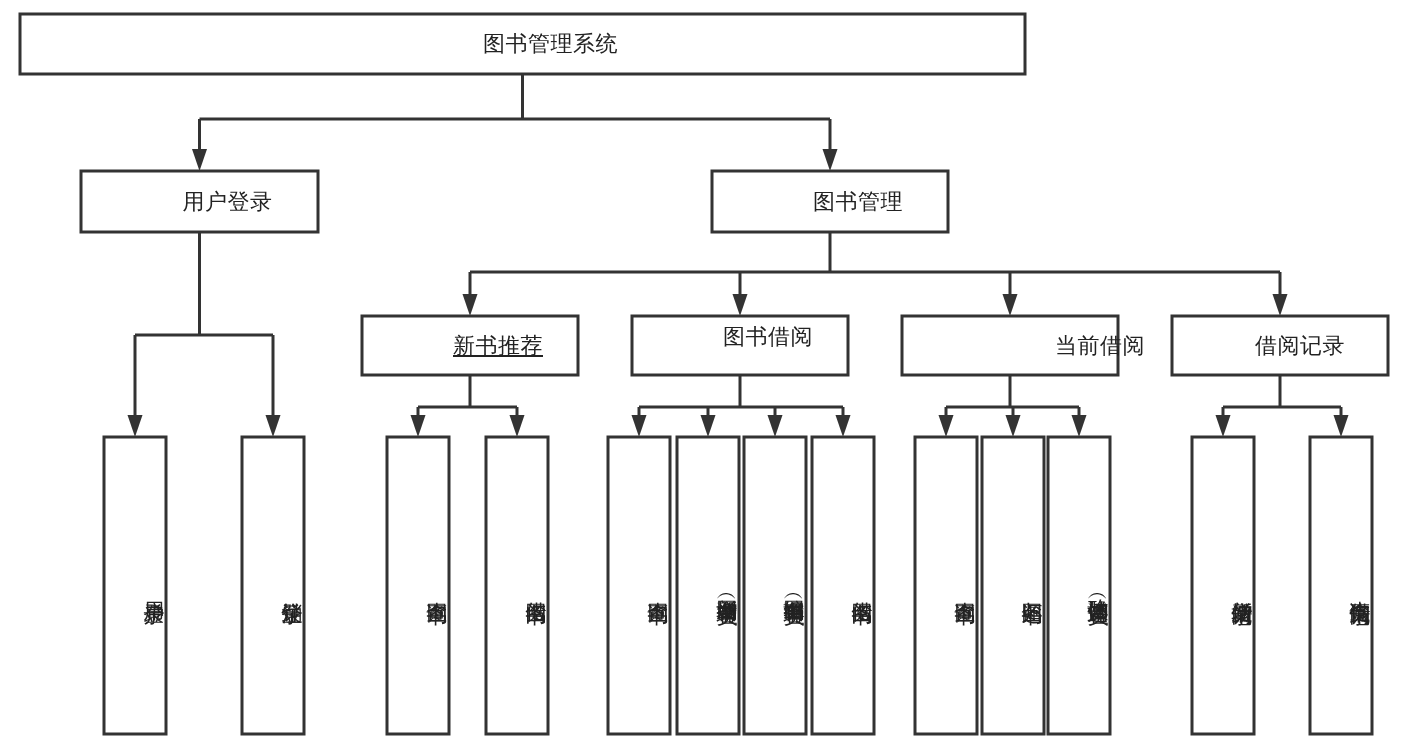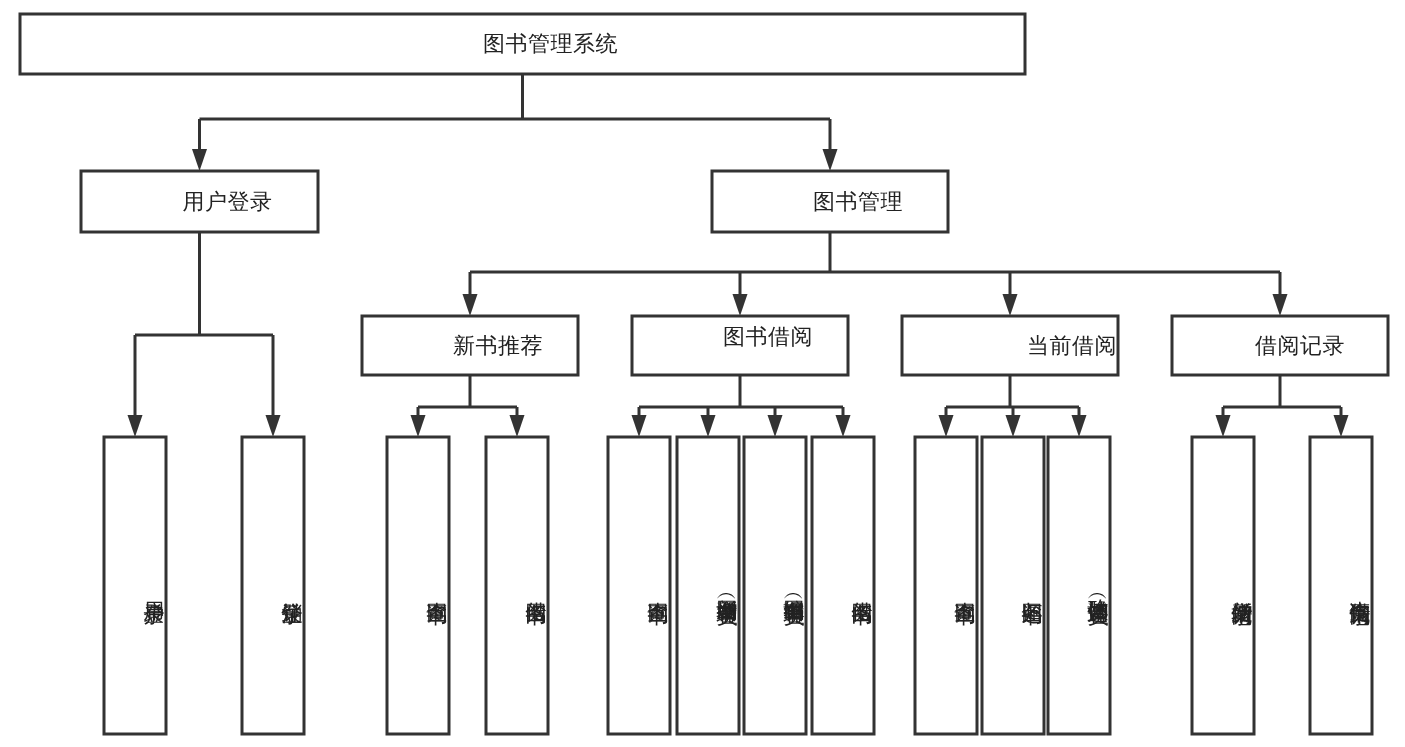--- a/index.html
+++ b/index.html
@@ -155,23 +155,23 @@
       <line x1="1223" y1="407" x2="1223" y2="415" class="connector"></line>
       <polygon points="1215.5,415 1230.5,415 1223,437" class="arrow-head"></polygon>
       <line x1="1341" y1="407" x2="1341" y2="415" class="connector"></line>
       <polygon points="1333.5,415 1348.5,415 1341,437" class="arrow-head"></polygon>
     </svg>
 
   <div id="label-layer">
       <div class="node-label-h" style="left: 20px; top: 14px; width: 1005px; height: 60px;">图书管理系统</div>
       <div class="node-label-h" style="left: 81px; top: 171px; width: 237px; height: 61px;">用户登录</div>
       <div class="node-label-h" style="left: 712px; top: 171px; width: 236px; height: 61px;">图书管理</div>
-      <div class="node-label-h" style="left: 362px; top: 316px; width: 216px; height: 59px;">新书推荐</div>
+      <div class="node-label-h" style="left: 362px; top: 316px; width: 216px; height: 59px; text-decoration: underline;">新书推荐</div>
       <div class="node-label-h" style="left: 632px; top: 316px; width: 216px; height: 42px; border-radius: 20px;">图书借阅</div>
-      <div class="node-label-h" style="left: 890px; top: 316px; width: 236px; height: 59px; padding-left: 36px;">当前借阅</div>
+      <div class="node-label-h" style="left: 918px; top: 316px; width: 236px; height: 59px; padding-left: 36px;">当前借阅</div>
       <div class="node-label-h" style="left: 1172px; top: 316px; width: 200px; height: 59px;">借阅记录</div>
       <div class="node-label-v" style="left: 104px; top: 445px; width: 62px; height: 283px;">
         <span>用户登录</span>
       </div>
       <div class="node-label-v" style="left: 242px; top: 445px; width: 62px; height: 283px;">
         <span>注销登录</span>
       </div>
       <div class="node-label-v" style="left: 387px; top: 445px; width: 62px; height: 283px;">
         <span>查询图书</span>
       </div>

